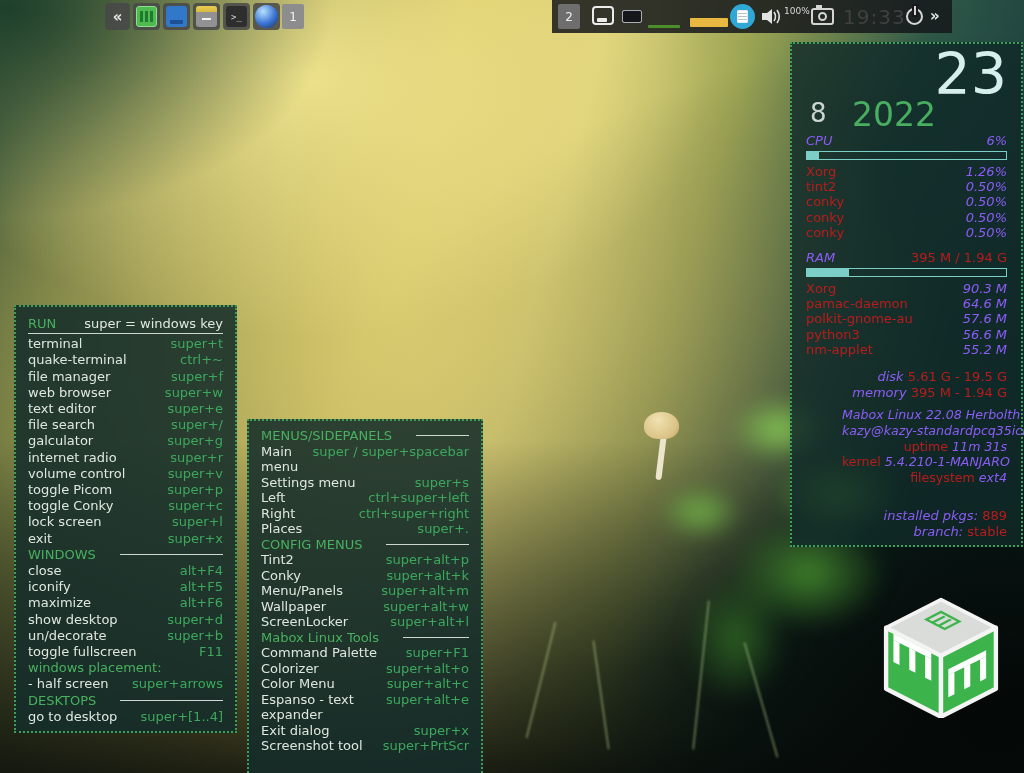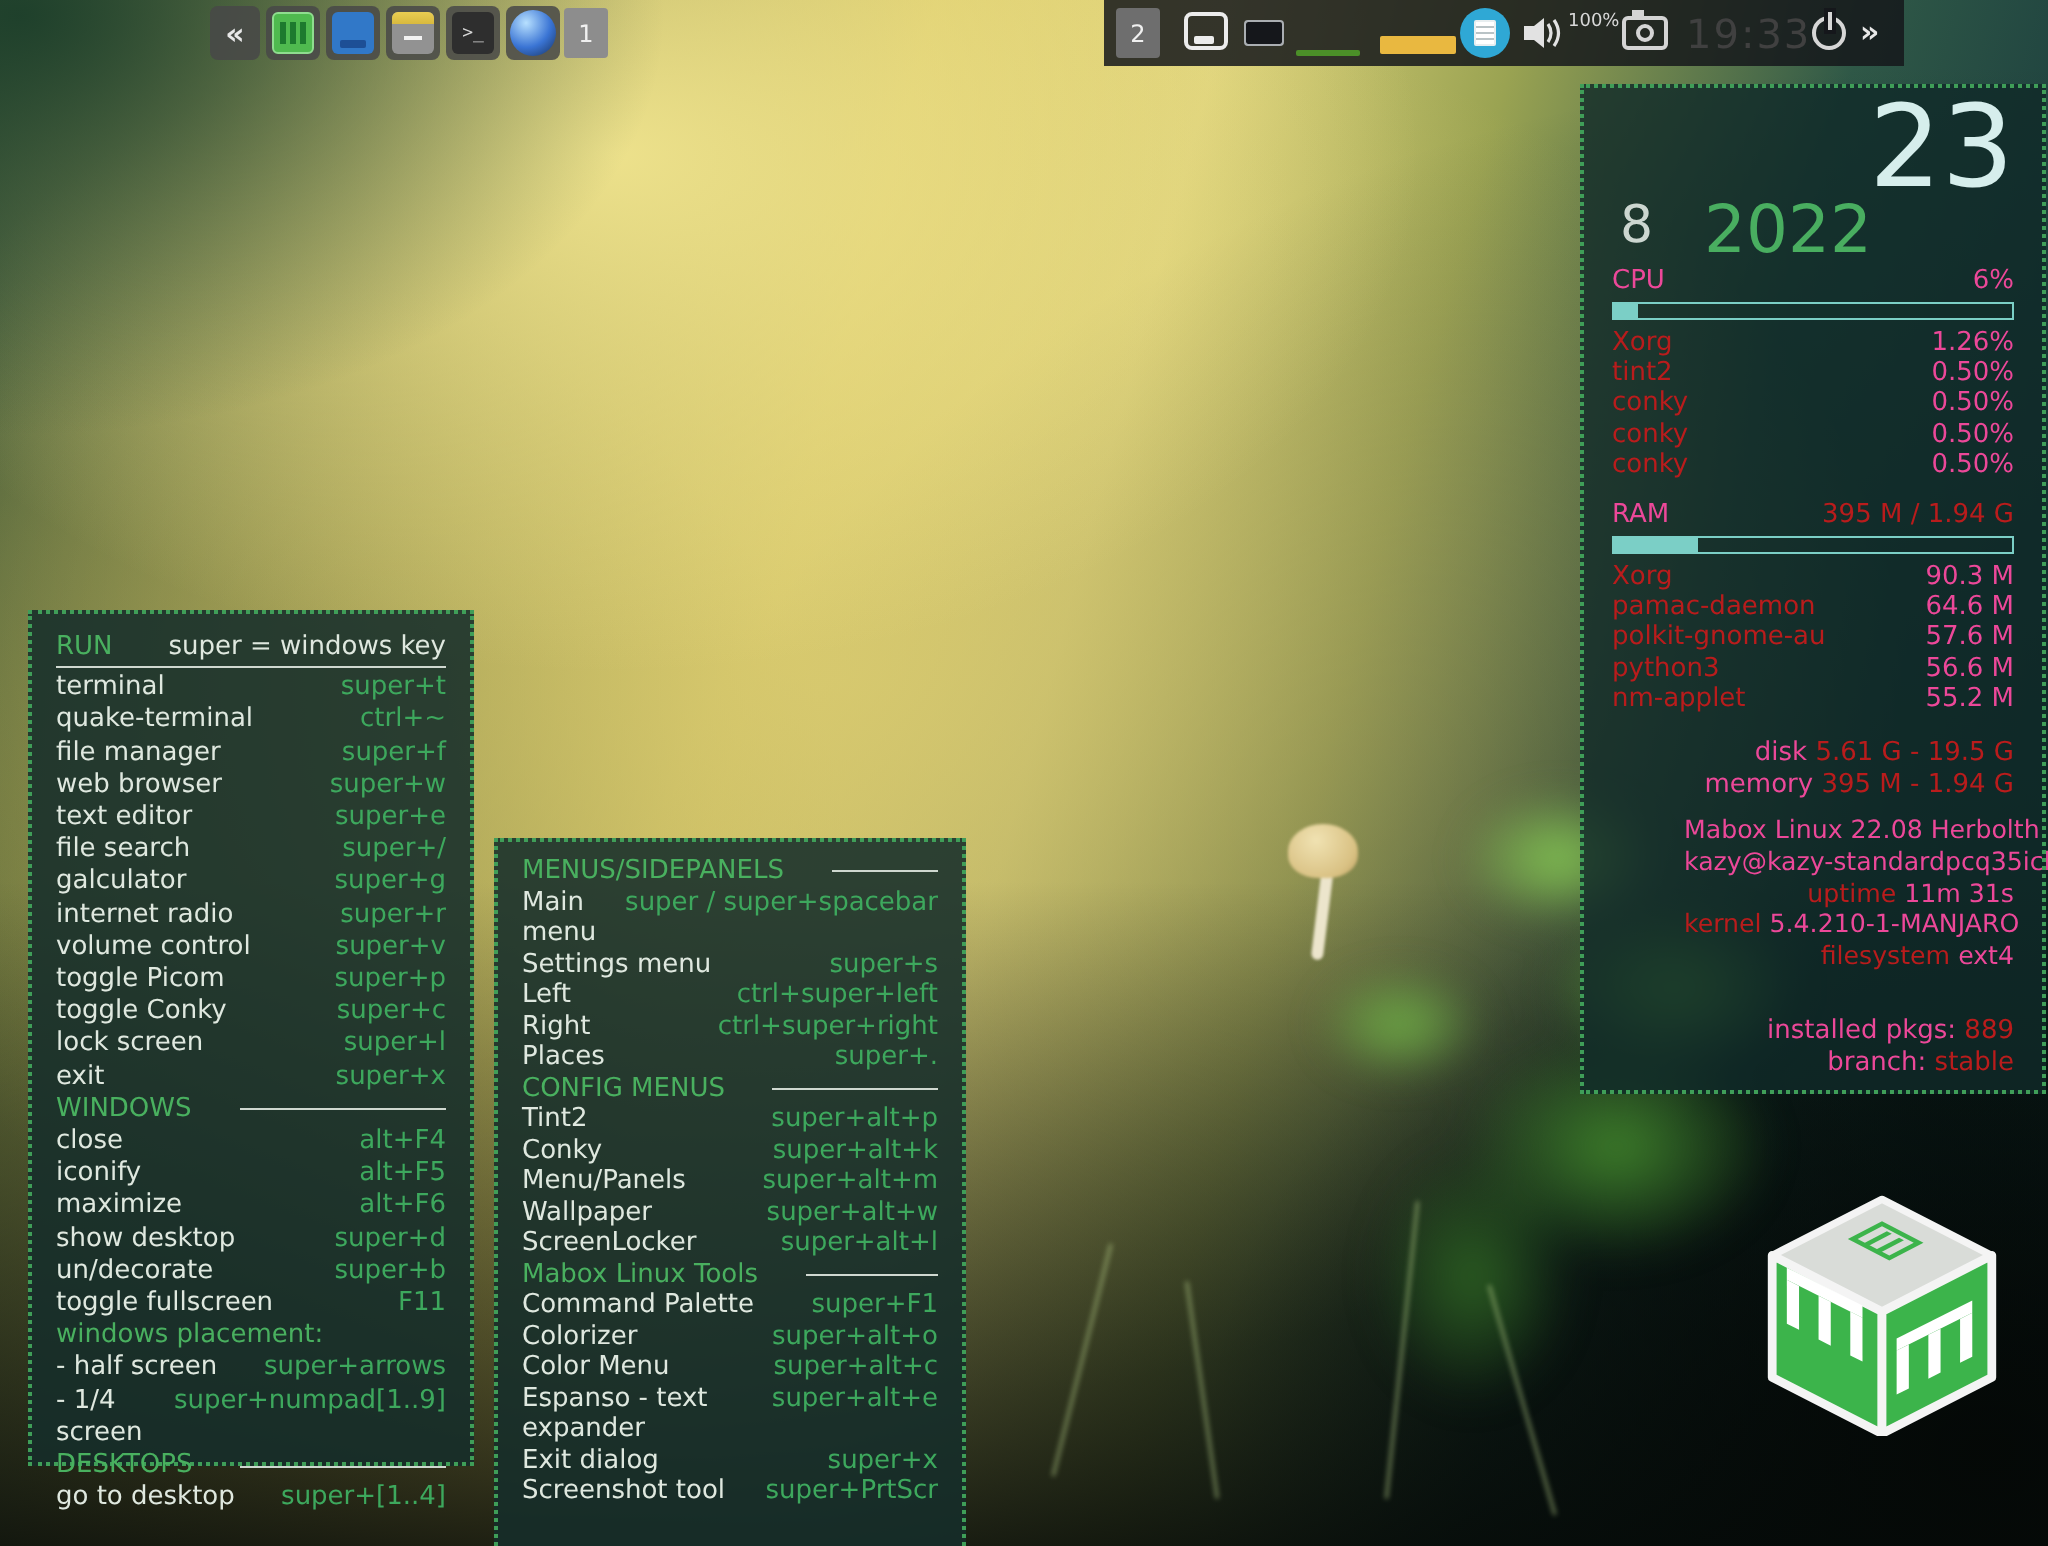--- a/index.html
+++ b/index.html
@@ -75,21 +75,21 @@
     transform:translateX(-50%); box-shadow:0 0 0 2px rgba(21,23,27,1); }
   
   .conky { position:absolute; left:790px; top:42px; width:233px; height:505px;
     background:rgba(16,42,40,0.82); border:2px dotted #3f9e58; padding:10px 14px 10px 14px;
     color:#d9e2da; font-size:13px; }
   .c-head { position:relative; height:78px; }
   .c-day { position:absolute; right:0; top:-8px; font-size:57px; color:#d6eeec; line-height:1; }
   .c-month { position:absolute; left:4px; bottom:4px; font-size:26px; color:#ccd6d0; }
   .c-year { position:absolute; left:46px; bottom:-2px; font-size:33px; color:#49ae60; }
   .c-row { display:flex; justify-content:space-between; line-height:17px; }
-  .c-green { color:#ec4899; }
+  .c-green { color:#8b5cf6;font-style:italic; }
   .c-white { color:#b91c1c; }
   .cbar { height:9px; border:1px solid #7bcfc6; margin:2px 0 4px 0; }
   .cbar i { display:block; height:100%; background:#7bcfc6; }
   .proc-row { display:flex; justify-content:space-between; line-height:15.2px; }
   .info { text-align:right; line-height:16px; }
   .sysinfo { text-align:right; line-height:15.8px; font-size:12.6px; white-space:nowrap;margin-left:36px; }
   
   .kpanel { position:absolute; background:rgba(22,46,42,0.88); border:2px dotted #3f9e58;
     color:#dfe8df; font-size:13px; }
   .kp-left { left:14px; top:305px; width:223px; height:428px; padding:9px 12px; }
@@ -359,24 +359,20 @@
       <span class="l">toggle fullscreen</span>
       <span class="k">F11</span>
     </div>
     <div class="kb-head ">
       <span class="t">windows placement:</span>
     </div>
     <div class="kb-row">
       <span class="l">- half screen</span>
       <span class="k">super+arrows</span>
     </div>
-    <div class="kb-row">
-      <span class="l">- 1/4 screen</span>
-      <span class="k">super+numpad[1..9]</span>
-    </div>
     <div class="kb-head ">
       <span class="t">DESKTOPS</span>
       <span class="line"></span>
     </div>
     <div class="kb-row">
       <span class="l">go to desktop</span>
       <span class="k">super+[1..4]</span>
     </div>
   </div>
 <div class="kpanel kp-mid" id="panel-mid">

